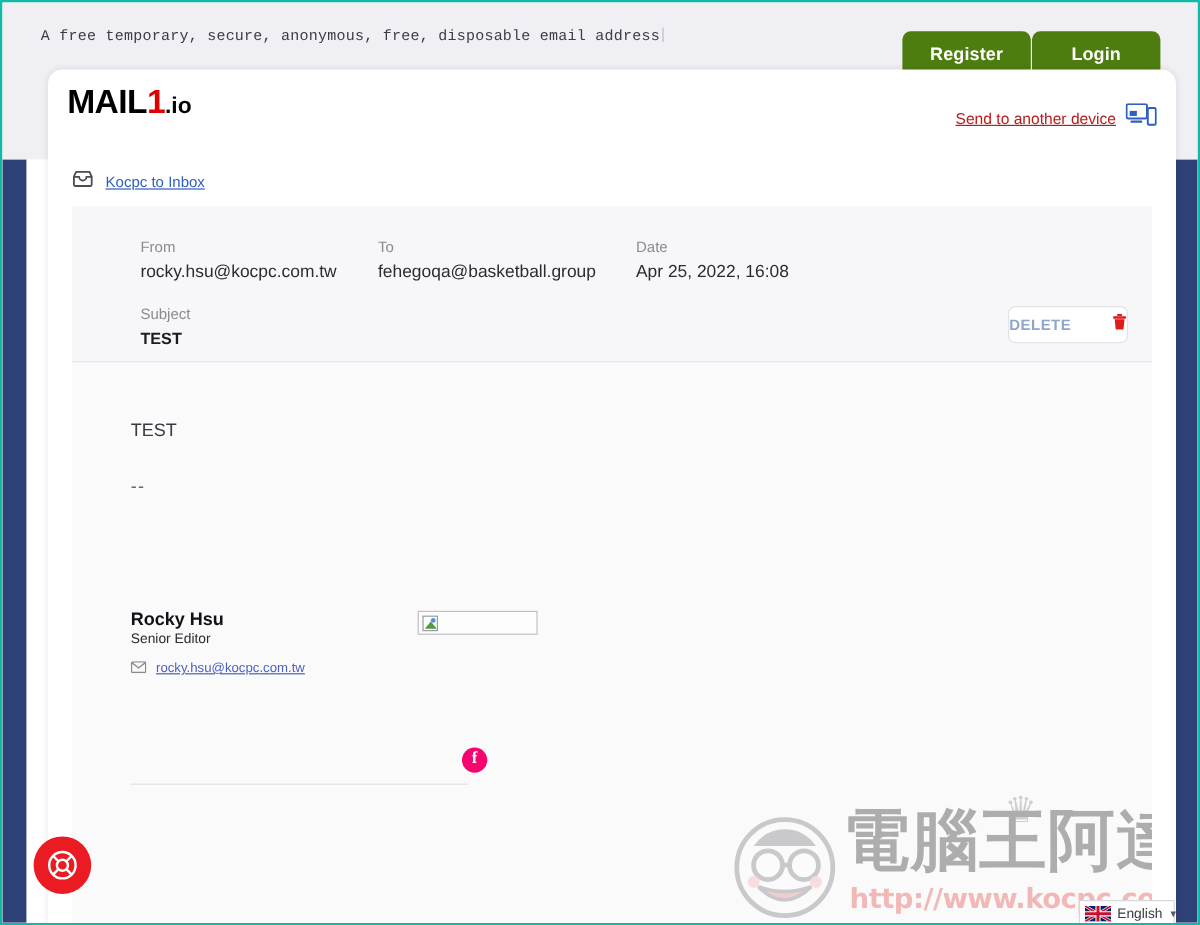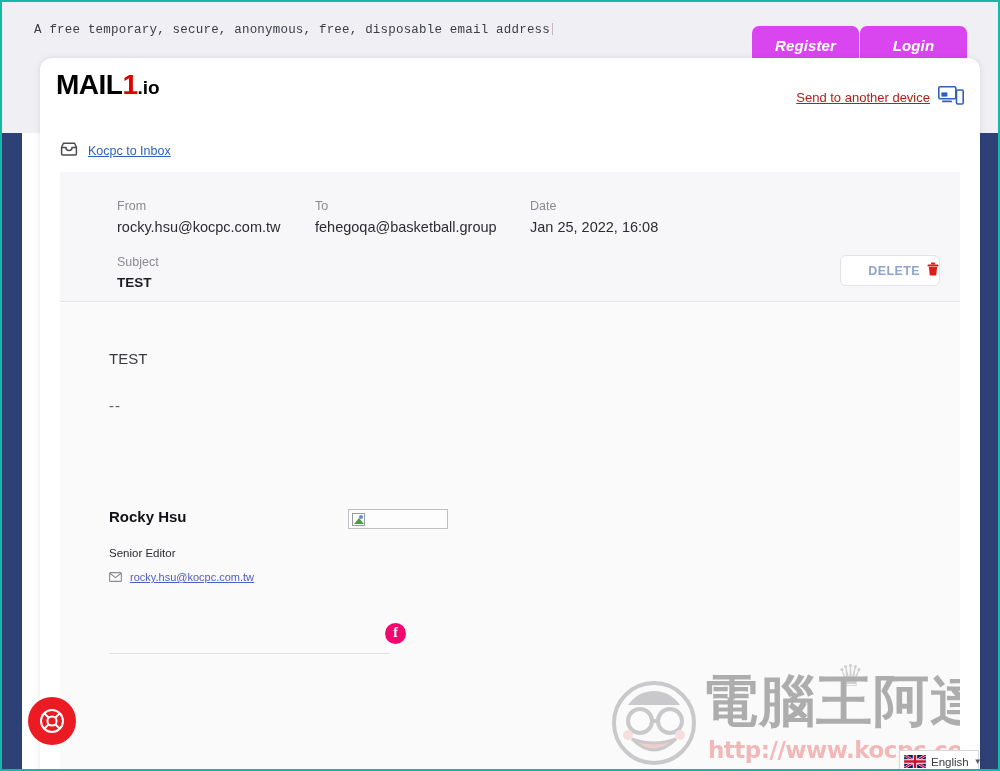--- a/index.html
+++ b/index.html
@@ -62,31 +62,30 @@
     background: #c8b4c8;
     margin-left: 2px;
     vertical-align: -2px;
   }
 
   
   .auth-tab {
     position: absolute;
     top: 24px;
     height: 38px;
-    background: #d946ef;
+    background: #4d7c0f;
     color: #ffffff;
     font-size: 15px;
     font-weight: 700;
     display: flex;
     align-items: center;
     justify-content: center;
     border-radius: 7px 7px 0 0;
     cursor: pointer;
     letter-spacing: 0.1px;
-    font-style: italic;
   }
   #tab-register { left: 750px; width: 107px; }
   #tab-login    { left: 858px; width: 107px; }
 
   
   #app-card {
     position: absolute;
     left: 38px; top: 56px;
     width: 940px; height: 715px;
     background: #ffffff;
@@ -171,21 +170,21 @@
 
   #delete-button {
     position: absolute;
     right: 20px; top: 83px;
     width: 100px; height: 31px;
     background: #ffffff;
     border: 1px solid #e2e2e8;
     border-radius: 6px;
     display: flex;
     align-items: center;
-    justify-content: flex-end;
+    justify-content: space-between;
     gap: 7px;
     cursor: pointer;
   }
   #delete-button-label {
     font-size: 12.5px;
     font-weight: 600;
     letter-spacing: 0.4px;
     color: #8fa6cc;
   }
 
@@ -214,21 +213,21 @@
   
   #signature {
     position: absolute;
     left: 49px; top: 205px;
     width: 285px;
   }
   #sig-name {
     font-size: 15px;
     font-weight: 700;
     color: #111118;
-    margin-bottom: 20px;
+    margin-bottom: 0;
   }
   #sig-title, #sig-company {
     font-size: 11.5px;
     color: #2b2b33;
     line-height: 17px;
   }
   .sig-link-row {
     display: flex;
     align-items: center;
     gap: 8px;
@@ -440,21 +439,21 @@
         <div class="meta-value">rocky.hsu@kocpc.com.tw</div>
       </div>
 
       <div id="meta-to" class="meta-col">
         <div class="meta-label">To</div>
         <div class="meta-value">fehegoqa@basketball.group</div>
       </div>
 
       <div id="meta-date" class="meta-col">
         <div class="meta-label">Date</div>
-        <div class="meta-value">Jan 25, 2022, 16:08</div>
+        <div class="meta-value">Apr 25, 2022, 16:08</div>
       </div>
 
       <div id="meta-subject" class="meta-col">
         <div class="meta-label">Subject</div>
         <div class="meta-value bold">TEST</div>
       </div>
 
       <div id="delete-button">
         <span id="delete-button-label">DELETE</span>
         <span>

